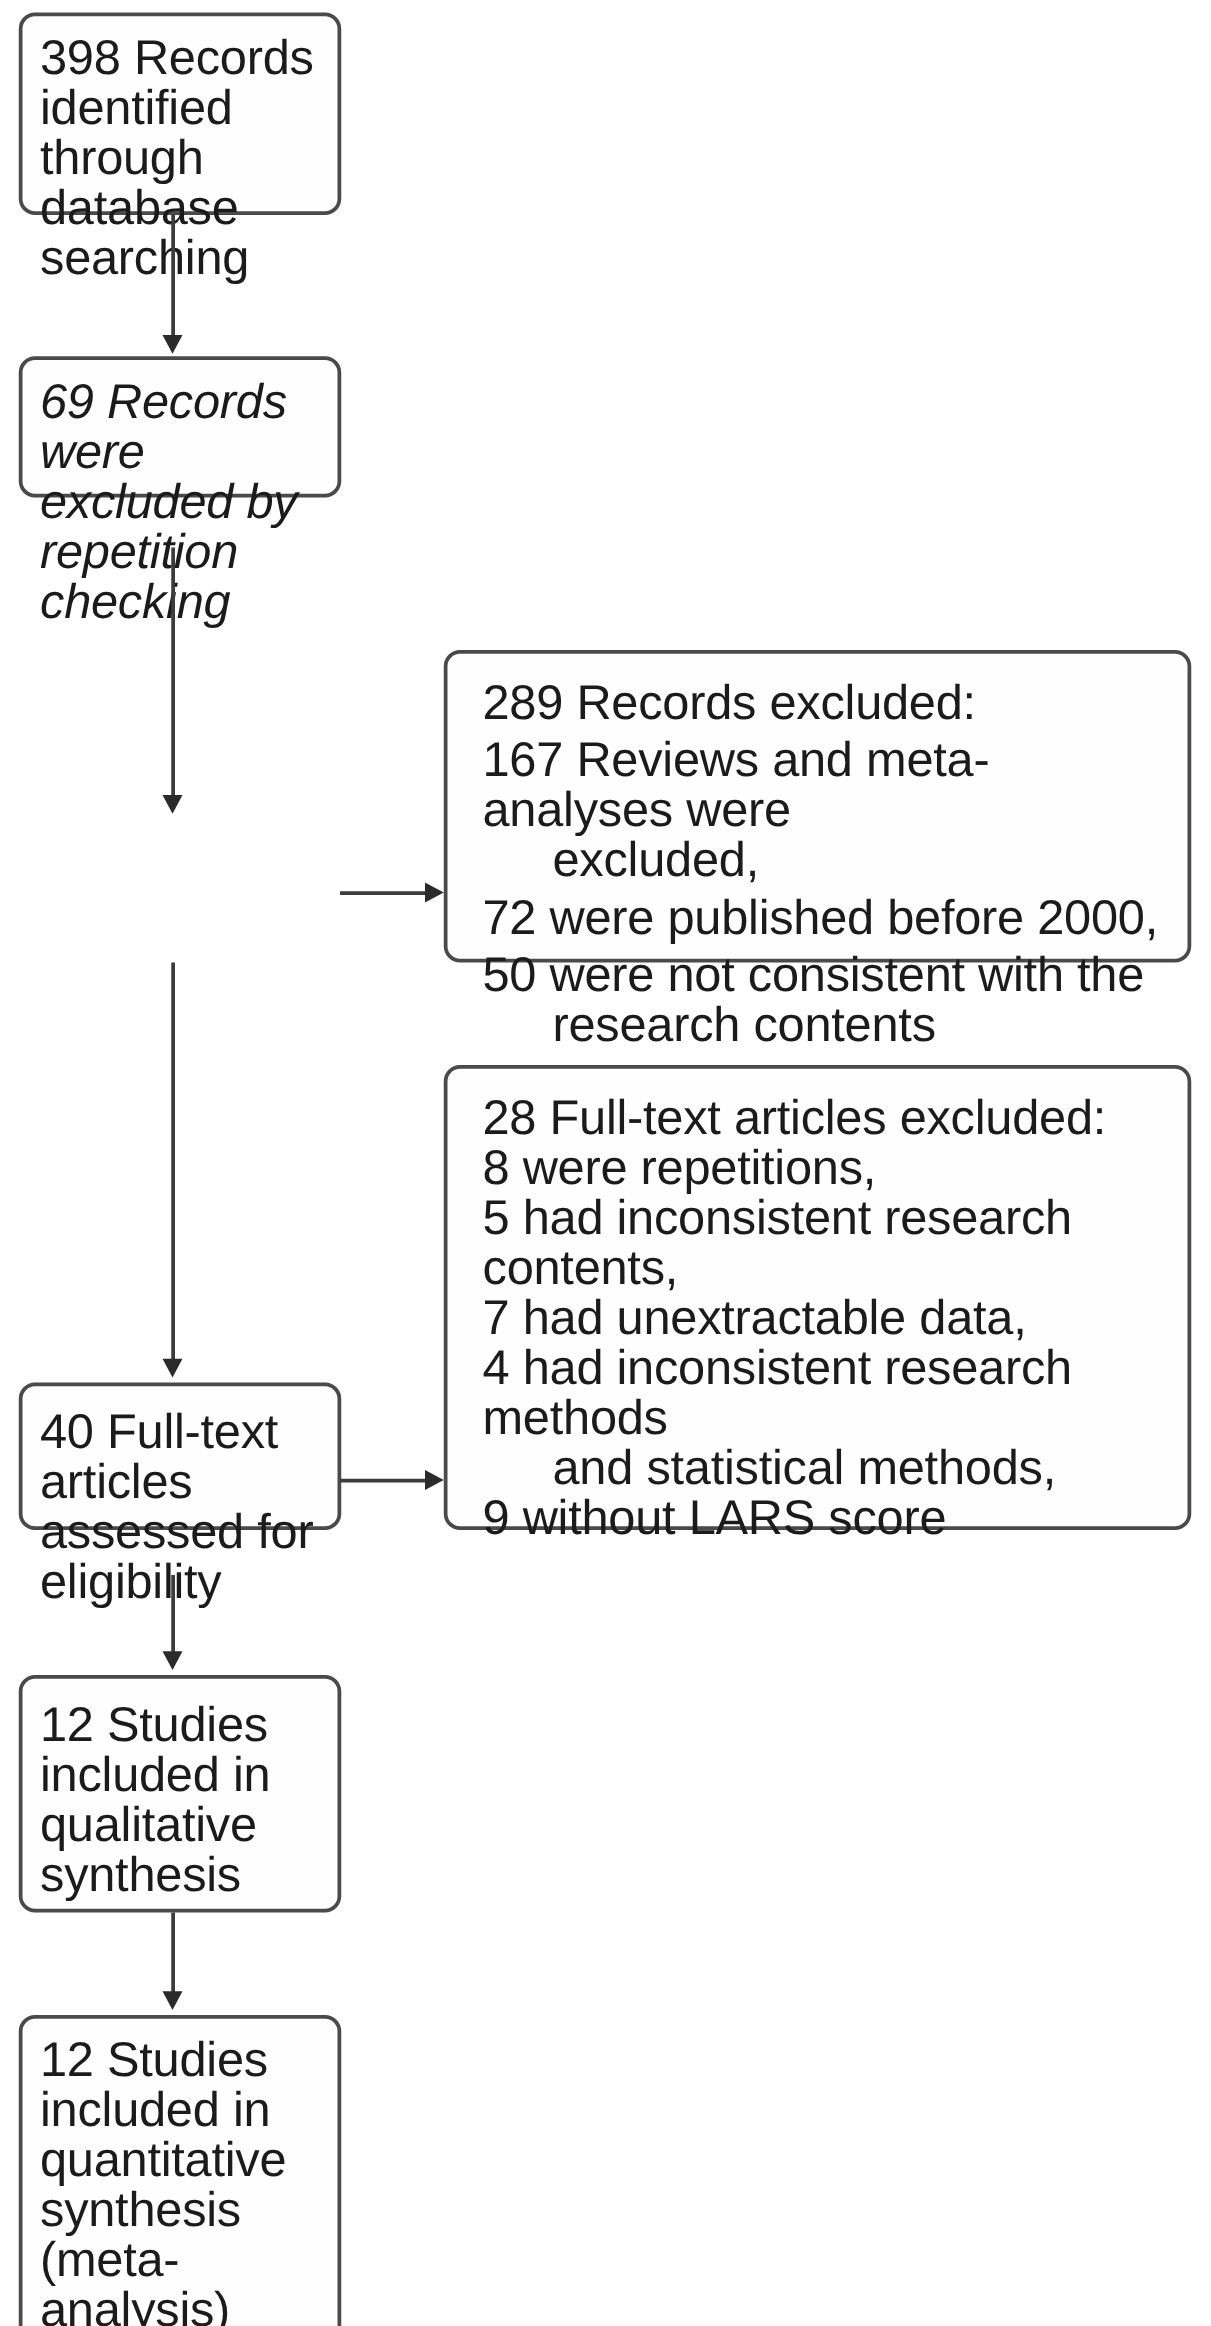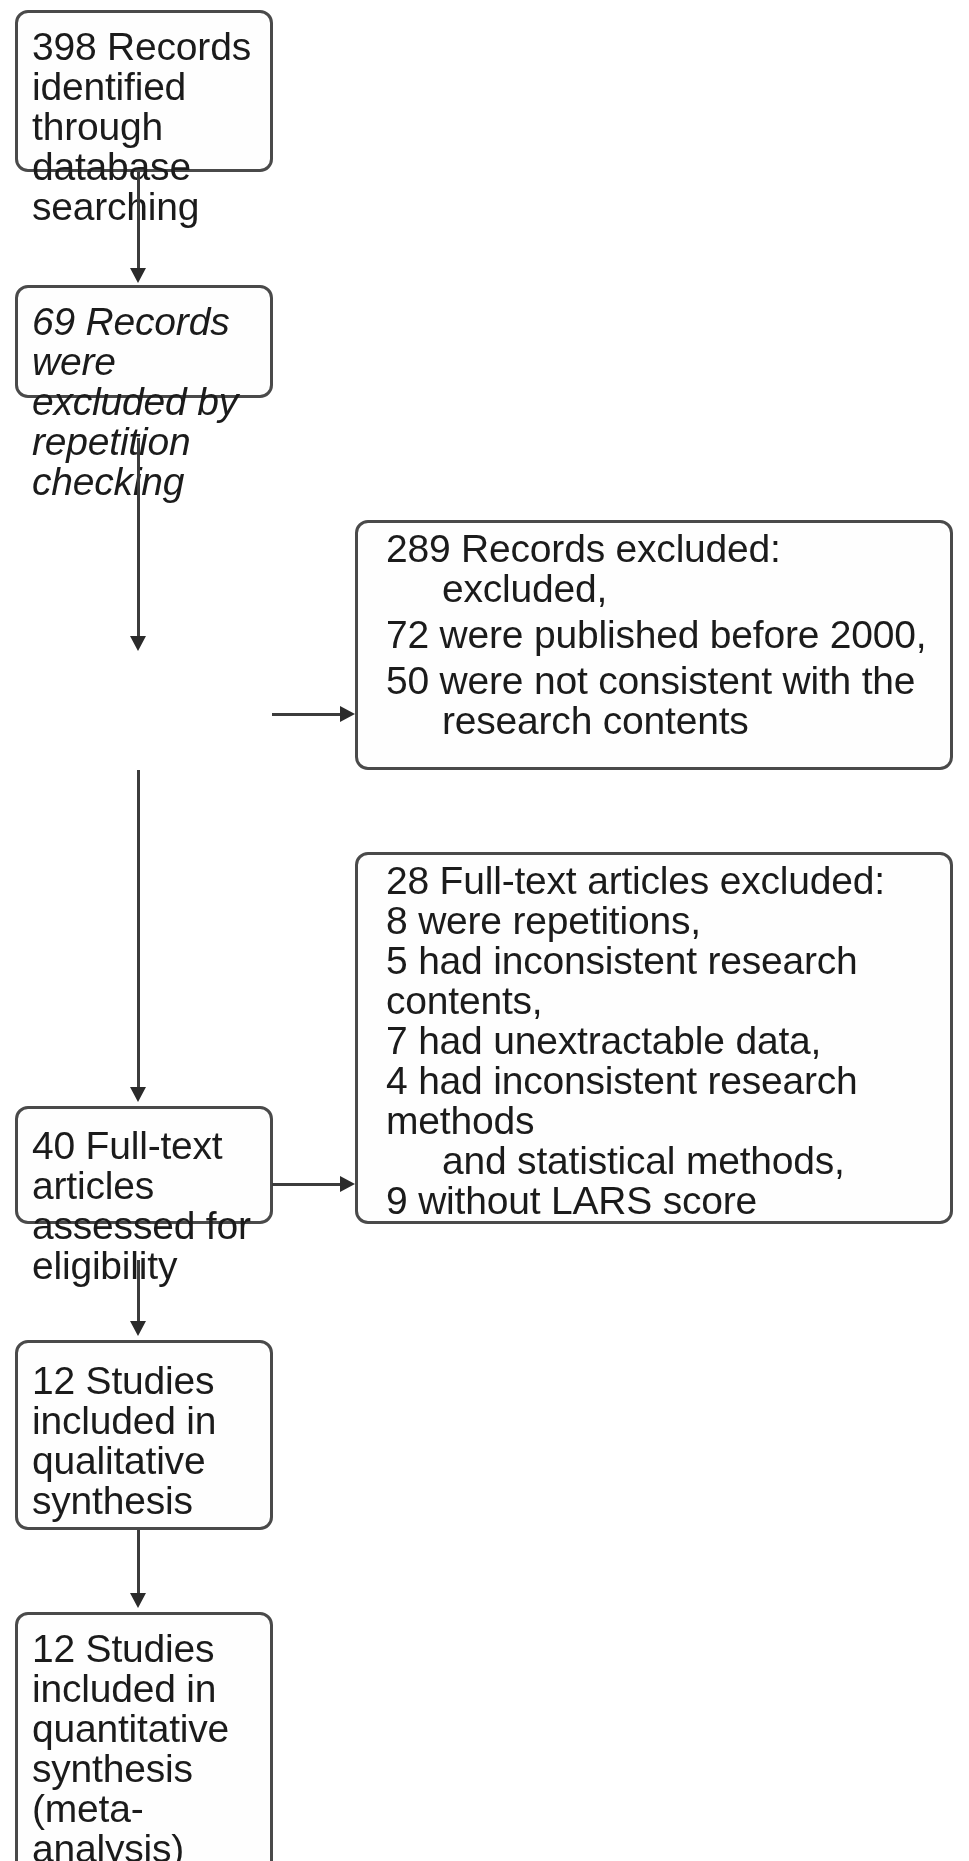--- a/index.html
+++ b/index.html
@@ -43,21 +43,21 @@
   #box-excluded-rep { top: 285px;  height: 113px; font-style: italic; }
   #box-screened     { top: 655px;  height: 115px; padding-top: 18px; }
   #box-fulltext     { top: 1106px; height: 118px; padding-top: 17px; }
   #box-qualitative  { top: 1340px; height: 190px; padding-top: 18px; }
   #box-quantitative { top: 1612px; height: 274px; }
 
   
   .side-box {
     left: 355px;
     width: 598px;
-    padding: 6px 16px 16px 28px;
+    padding: 20px 16px 16px 28px;
   }
   #box-excl-records { top: 520px;  height: 250px; }
   #box-excl-full    { top: 852px;  height: 372px; }
 
   .excl-line {
     display: block;
     white-space: pre-line;
     margin: 0;
     padding: 0;
   }
@@ -133,20 +133,21 @@
 
   <div class="connector-v" id="conn-2"></div>
   <div class="arrow-down" id="arr-2"></div>
 
 
   <div class="connector-h" id="conn-h-1"></div>
   <div class="arrow-right" id="arr-h-1"></div>
 
   <div class="flow-box side-box" id="box-excl-records">
     <span class="excl-line">289 Records excluded:</span>
+    <span class="excl-line gap">167 Reviews and meta-analyses were</span>
     <span class="excl-line hang">excluded,</span>
     <span class="excl-line gap">72 were published before 2000,</span>
     <span class="excl-line gap">50 were not consistent with the</span>
     <span class="excl-line hang">research contents</span>
   </div>
 
   <div class="connector-v" id="conn-3"></div>
   <div class="arrow-down" id="arr-3"></div>
 
   <div class="flow-box main-box" id="box-fulltext">

